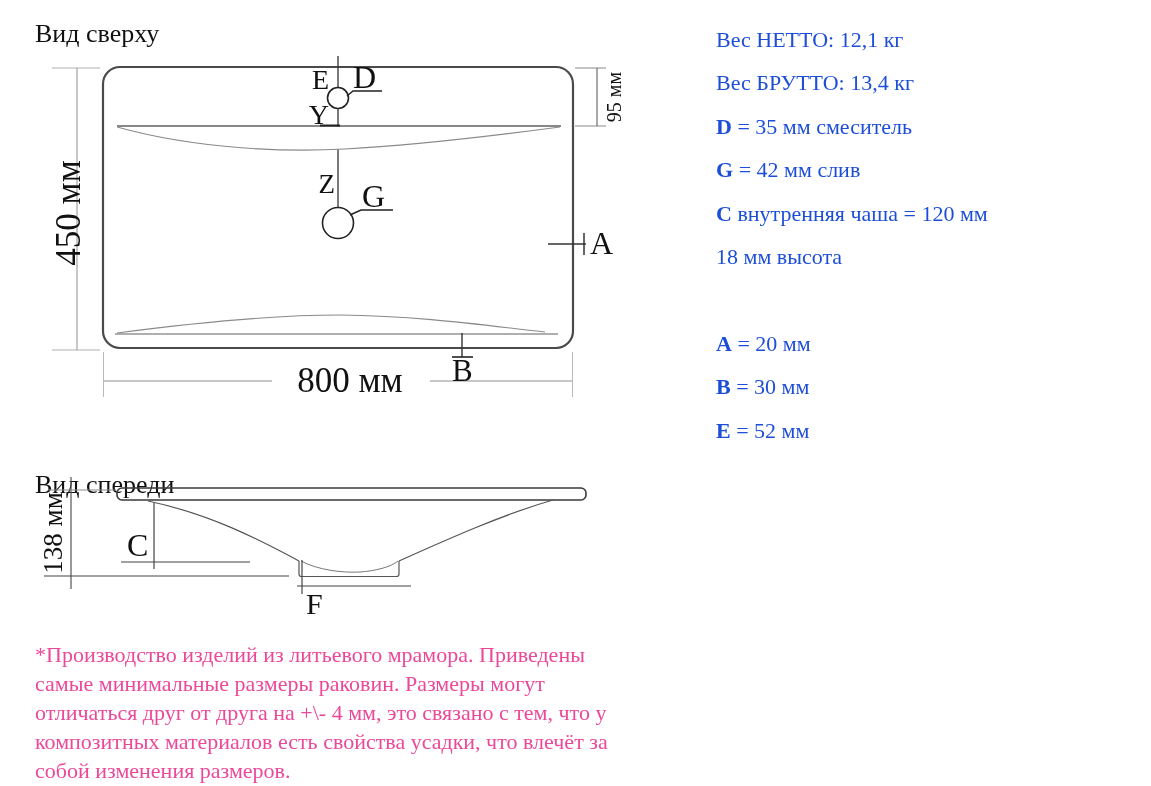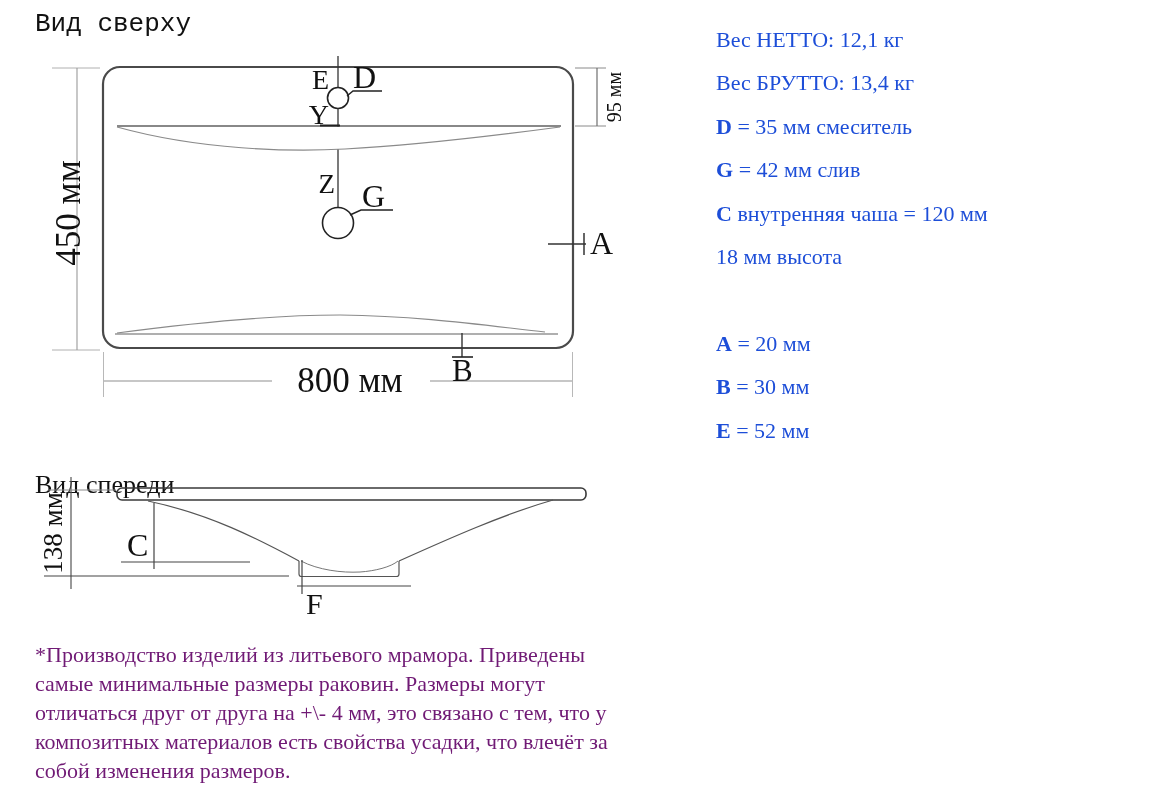--- a/index.html
+++ b/index.html
@@ -24,32 +24,32 @@
     font-size:22px;color:#1d4ed8;
   }
   .spec-line{
     height:43.4px;
     line-height:43.4px;
     white-space:nowrap;
   }
   .spec-line b{font-weight:bold;}
   #footnote{
     left:35px;top:640px;width:625px;
-    font-size:22px;line-height:29px;color:#701a75;
+    font-size:22px;line-height:29px;color:#ec4899;
   }
   .fn-line{white-space:nowrap;}
   svg text{
     font-family:"Liberation Serif",serif;
     fill:#111;
   }
 </style>
 </head>
 <body>
 
-<div class="abs view-title" style="left:35px;top:9px;font-family:Liberation Mono, monospace;">Вид сверху</div>
+<div class="abs view-title" style="left:35px;top:19px;">Вид сверху</div>
 
 <svg id="top-view-svg" class="abs" viewBox="0 0 660 415">
 
   <rect x="103" y="67" width="470" height="281" rx="17" fill="none" stroke="#4a4a4a" stroke-width="2.2"></rect>
 
   <line x1="52" y1="68" x2="100" y2="68" stroke="#b0b0b0" stroke-width="1"></line>
   <line x1="52" y1="350" x2="100" y2="350" stroke="#b0b0b0" stroke-width="1"></line>
   <line x1="77" y1="68" x2="77" y2="350" stroke="#9a9a9a" stroke-width="1.1"></line>
   <text transform="translate(80 213) rotate(-90)" text-anchor="middle" font-size="35">450 мм</text>
 

